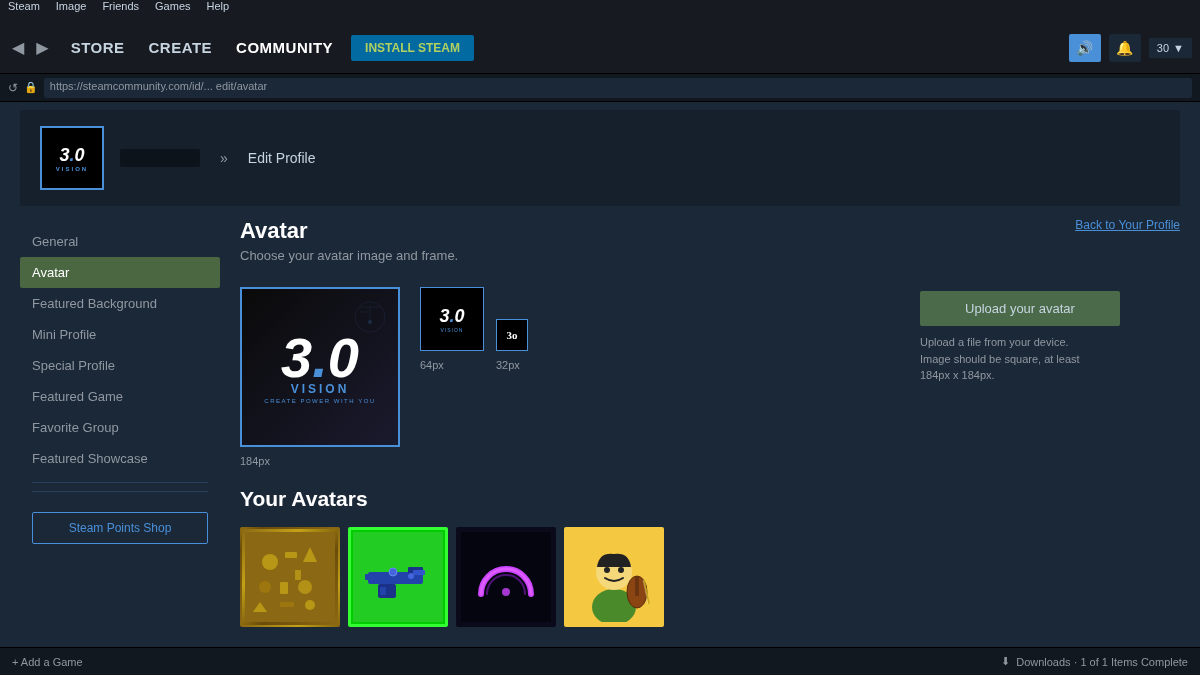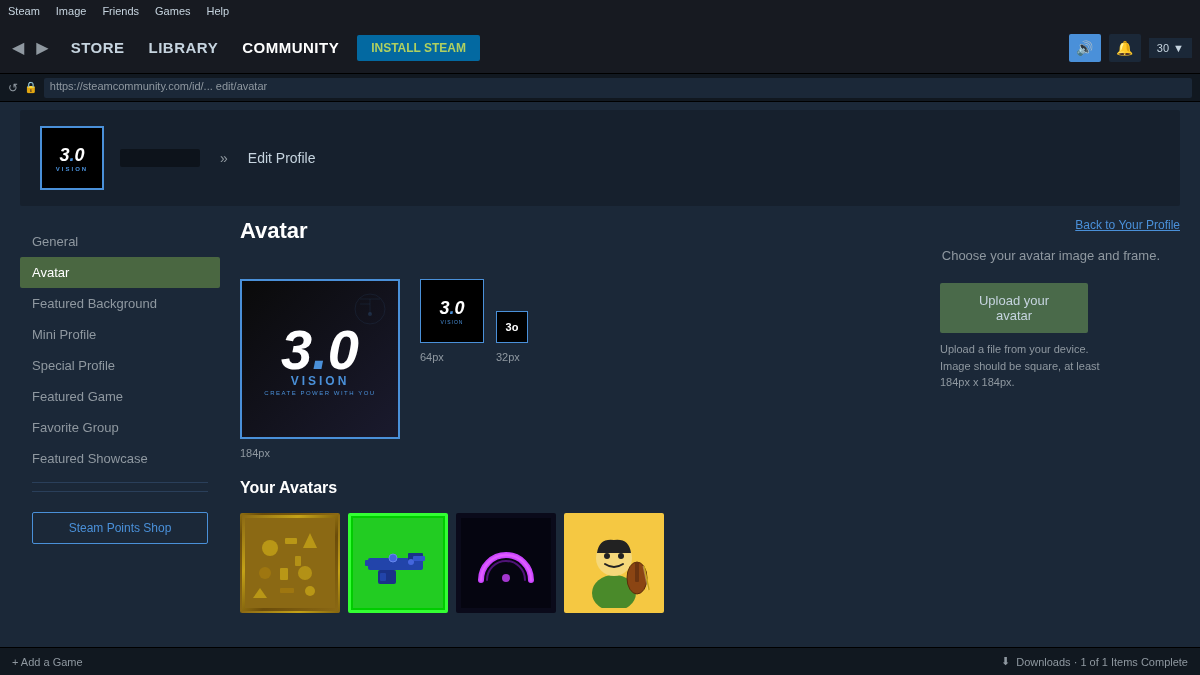--- a/index.html
+++ b/index.html
@@ -11,21 +11,20 @@
       color: #c6d4df;
       overflow: hidden;
       font-size: 13px;
     }
 
     
     .menu-bar {
       background: #171a21;
       height: 22px;
       display: flex;
-      align-items: center;
       padding: 0 8px;
       gap: 16px;
       font-size: 11px;
       color: #c6d4df;
     }
     .menu-bar span { cursor: pointer; }
 
     
     .nav-bar {
       background: #171a21;
@@ -218,22 +217,21 @@
 
     .section-title {
       font-size: 22px;
       color: #fff;
       font-weight: bold;
       margin-bottom: 4px;
     }
     .section-desc {
       color: #8f98a0;
       font-size: 13px;
-      margin-bottom: 16px;
-      text-align: right;
+      margin-bottom: 24px;
     }
 
     
     .avatar-preview-row {
       display: flex;
       align-items: flex-start;
       gap: 20px;
       margin-bottom: 20px;
     }
     .avatar-preview-main {
@@ -335,53 +333,53 @@
       overflow: hidden;
     }
     .av-sm {
       font-size: 18px;
       font-weight: 900;
       color: #fff;
       font-style: italic;
     }
     .av-sm-dot { color: #4a90d9; }
     .av-sm-vision { font-size: 5px; color: #4a90d9; letter-spacing: 1px; }
-    .av-xs { font-size: 12px; font-weight: 900; color: #fff; }
+    .av-xs { font-size: 12px; font-weight: 900; color: #fff; font-family: Liberation Serif, serif; }
 
     
     .upload-section {
       margin-left: auto;
       margin-right: 40px;
       display: flex;
       flex-direction: column;
       align-items: flex-start;
       gap: 8px;
       padding-top: 4px;
     }
     .upload-btn {
       background: #4a6a4a;
       border: none;
       color: #c6d4df;
       padding: 10px 20px;
       font-size: 13px;
       cursor: pointer;
       border-radius: 2px;
-      width: 148px;
+      width: 200px;
       text-align: center;
     }
     .upload-desc {
       color: #8f98a0;
       font-size: 11px;
       max-width: 180px;
       line-height: 1.5;
     }
 
     
     .your-avatars-title {
-      font-size: 16px;
+      font-size: 21px;
       color: #fff;
       font-weight: bold;
       margin-bottom: 16px;
     }
     .avatars-grid {
       display: flex;
       gap: 8px;
       flex-wrap: wrap;
     }
     .avatar-thumb {
@@ -470,21 +468,21 @@
   <span>Help</span>
 </div>
 
 <div class="nav-bar">
   <div class="nav-arrows">
     <span>◀</span>
     <span>▶</span>
   </div>
   <div class="nav-links">
     <span class="nav-link">STORE</span>
-    <span class="nav-link">LIBRARY</span>
+    <span class="nav-link">CREATE</span>
     <span class="nav-link active">COMMUNITY</span>
     <button class="nav-cta">INSTALL STEAM</button>
   </div>
   <div class="nav-right">
     <button class="nav-icon-btn active-vol">
       <span>🔊</span>
     </button>
     <button class="nav-icon-btn">
       <span>🔔</span>
     </button>

